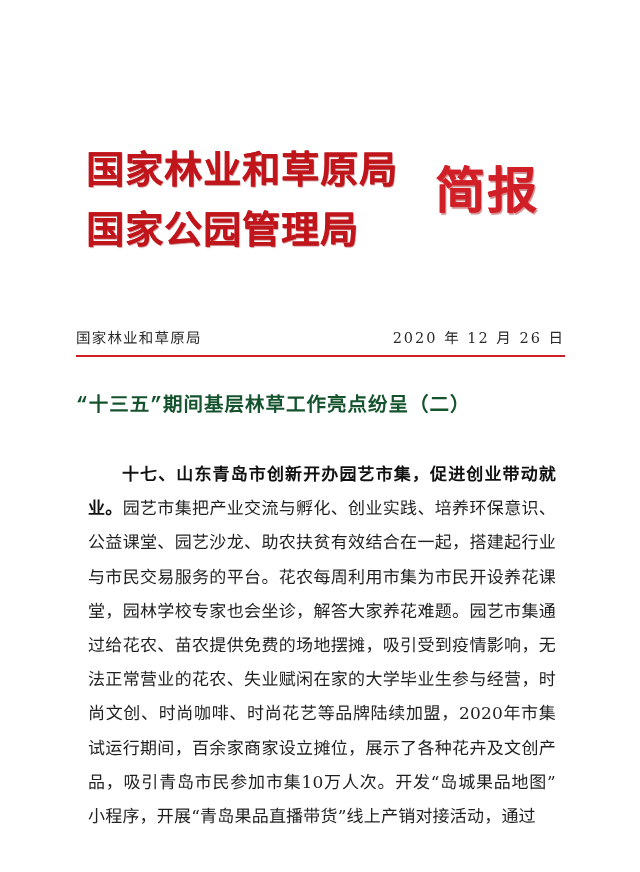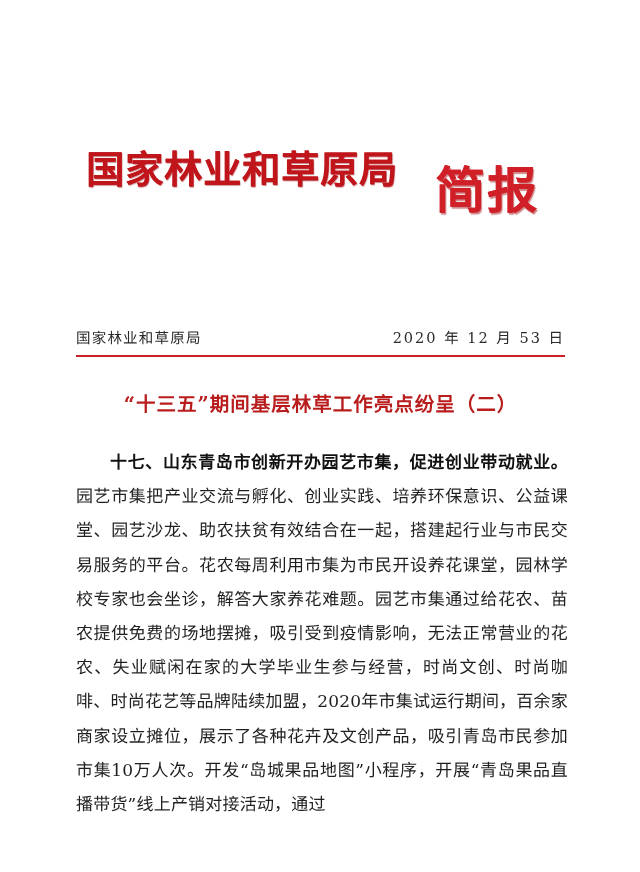--- a/index.html
+++ b/index.html
@@ -107,70 +107,71 @@
     height: 2px;
     background: #CC2026;
   }
 
   
   .article-title {
     position: absolute;
     left: 76px;
     top: 388px;
     width: 489px;
-    text-align: center;
     font-weight: 700;
     font-size: 19.5px;
     letter-spacing: 1px;
-    color: #b91c1c;
+    color: #14532d;
     white-space: nowrap;
+    font-family: Liberation Mono, monospace;
   }
 
   .article-body {
     position: absolute;
     left: 76px;
     top: 445px;
     width: 492px;
     font-size: 17px;
     line-height: 34.2px;
     color: #1f1f1f;
     text-align: justify;
     text-justify: inter-ideograph;
     letter-spacing: 0.2px;
   }
   .article-body p {
-    margin: 0;
+    margin: 12px;
     text-indent: 2em;
   }
   .lead-in {
     font-weight: 700;
     color: #111111;
   }
 
   
   .article-body, .imprint, .issue-number {
     -webkit-font-smoothing: antialiased;
   }
 </style>
 </head>
 <body>
 
 <div class="page">
 
   <div class="masthead">
     <div class="masthead-names">
       <div class="masthead-line">国家林业和草原局</div>
+      <div class="masthead-line second">国家公园管理局</div>
     </div>
     <div class="masthead-kind">简报</div>
   </div>
 
 
   <div class="imprint">
     <span class="imprint-publisher">国家林业和草原局</span>
-    <span class="imprint-date">2020 年 12 月 53 日</span>
+    <span class="imprint-date">2020 年 12 月 26 日</span>
   </div>
 
   <div class="rule"></div>
 
   <div class="article-title">“十三五”期间基层林草工作亮点纷呈（二）</div>
 
   <div class="article-body">
     <p><span class="lead-in">十七、山东青岛市创新开办园艺市集，促进创业带动就业。</span><span>园艺市集把产业交流与孵化、创业实践、培养环保意识、公益课堂、园艺沙龙、助农扶贫有效结合在一起，搭建起行业与市民交易服务的平台。花农每周利用市集为市民开设养花课堂，园林学校专家也会坐诊，解答大家养花难题。园艺市集通过给花农、苗农提供免费的场地摆摊，吸引受到疫情影响，无法正常营业的花农、失业赋闲在家的大学毕业生参与经营，时尚文创、时尚咖啡、时尚花艺等品牌陆续加盟，2020年市集试运行期间，百余家商家设立摊位，展示了各种花卉及文创产品，吸引青岛市民参加市集10万人次。开发“岛城果品地图”小程序，开展“青岛果品直播带货”线上产销对接活动，通过</span></p>
   </div>
 

